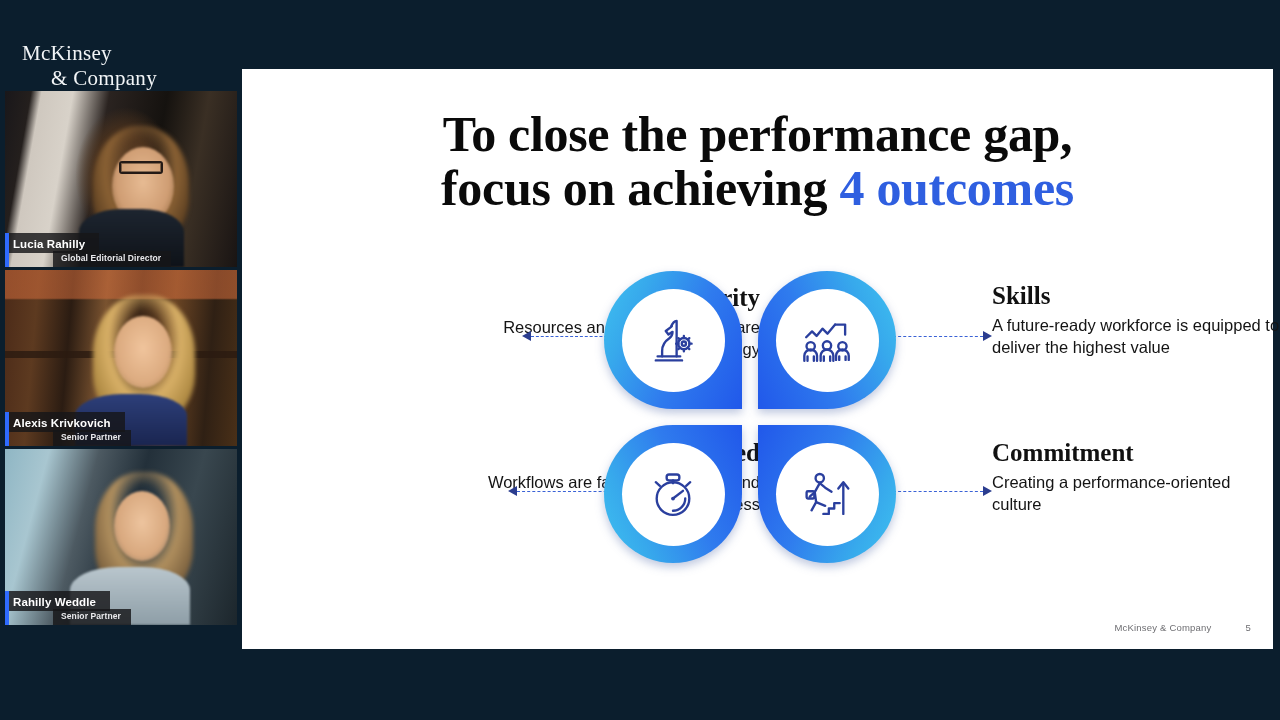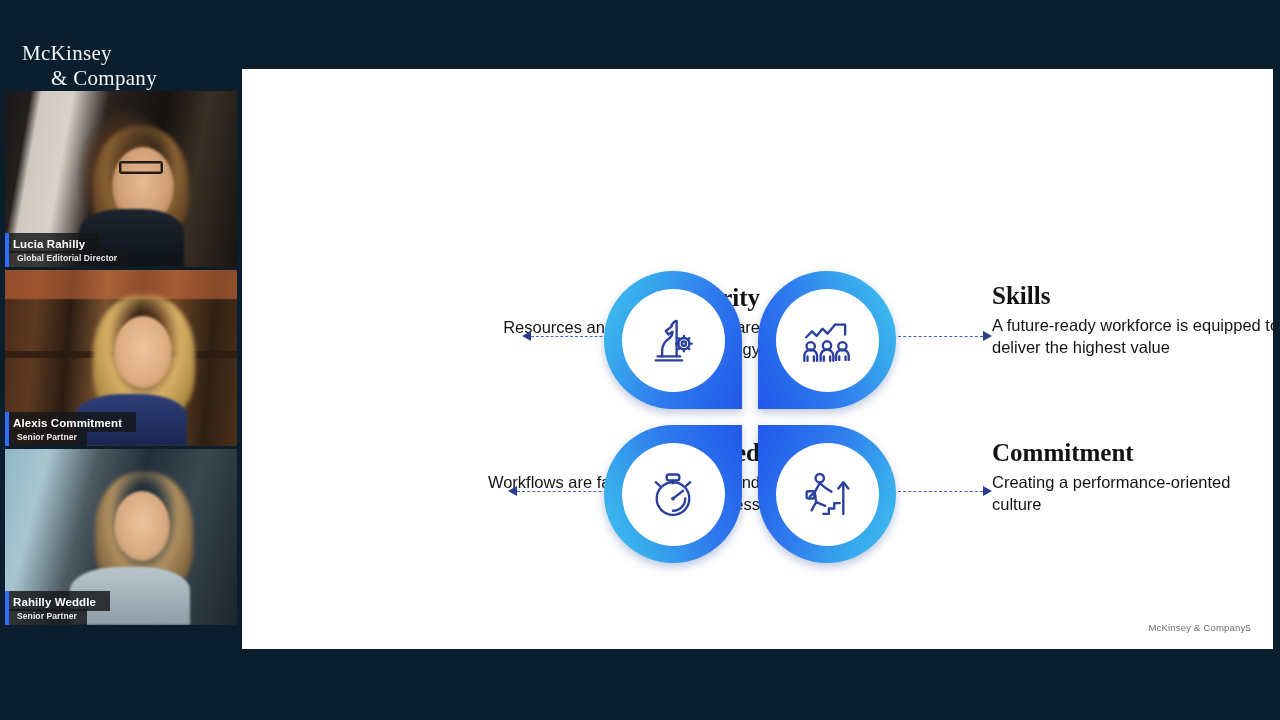--- a/index.html
+++ b/index.html
@@ -35,21 +35,21 @@
     position: absolute; left: 0; bottom: 14px;
     display: flex; align-items: stretch;
   }
   .accent { width: 4px; background: #2f6bff; }
   .namebox {
     background: rgba(22,22,24,.82);
     padding: 4px 14px 2px 4px;
   }
   .nm { color: #fff; font-size: 11.5px; font-weight: bold; line-height: 14px; letter-spacing:.1px;}
   .rolewrap { position:absolute; left:0; bottom:0; display:flex; align-items:stretch; }
-  .rolebox { background: rgba(22,22,24,.82); padding: 2px 10px 3px 8px; }
+  .rolebox { background: rgba(22,22,24,.82); padding: 2px 10px 3px 8px; margin-left: 44px; }
   .rl { color: #e9e9ec; font-size: 8.5px; font-weight: bold; line-height: 11px; letter-spacing:.1px;}
 
   
   .t1-bg {
     background:
       radial-gradient(ellipse 70px 95px at 52% 48%, #6b4a2c 0%, #4e341e 42%, rgba(30,22,16,0) 72%),
       linear-gradient(100deg,#19171a 0%,#241f1d 10%, #cfc8bf 14%, #d8d2c9 26%, #2a2320 40%, #15120f 62%, #3a2f24 78%, #191413 100%);
   }
   .t1-face {
     position:absolute; left:46%; top:32%; width:62px; height:78px; border-radius:50%;
@@ -180,21 +180,21 @@
   #p-br { left: 154px; top: 154px; }
 
   #p-tl .ring { border-radius: 50% 50% 0 50%; background: linear-gradient(115deg,#3fc2f0 0%, #37a9ec 24%, #2f7bee 58%, #2158ea 100%); }
   #p-tr .ring { border-radius: 50% 50% 50% 0; background: linear-gradient(245deg,#3fc2f0 0%, #37a9ec 24%, #2f7bee 58%, #2158ea 100%); }
   #p-bl .ring { border-radius: 50% 0 50% 50%; background: linear-gradient(65deg,#3fc2f0 0%, #37a9ec 24%, #2f7bee 58%, #2158ea 100%); }
   #p-br .ring { border-radius: 0 50% 50% 50%; background: linear-gradient(295deg,#3fc2f0 0%, #37a9ec 24%, #2f7bee 58%, #2158ea 100%); }
 
   
   .footer {
     position: absolute; right: 22px; bottom: 16px;
-    display: flex; align-items: center; 
+    display: flex; align-items: center; gap: 34px;
     font-size: 9.5px; color: #6e6e72; letter-spacing: .2px;
   }
 </style>
 </head>
 <body>
 
 <div id="stage">
 
   <div class="brand">
     <span>McKinsey</span>
@@ -227,21 +227,21 @@
     <div class="tile">
       <div class="bg t2-bg">
         <div class="t2-shelf" style="top:46%"></div>
         <div class="t2-hair"></div>
         <div class="t2-face"></div>
         <div class="t2-body"></div>
       </div>
       <div class="namebar">
         <div class="accent"></div>
         <div class="namebox">
-            <div class="nm">Alexis Commitment</div>
+            <div class="nm">Alexis Krivkovich</div>
           </div>
       </div>
       <div class="rolewrap">
         <div class="accent"></div>
         <div class="rolebox">
             <div class="rl">Senior Partner</div>
           </div>
       </div>
     </div>
 
@@ -262,20 +262,24 @@
         <div class="rolebox">
             <div class="rl">Senior Partner</div>
           </div>
       </div>
     </div>
 
   </div>
 
   <div class="slide">
 
+    <div class="title">
+      <span>To close the performance gap,</span><br>
+      <span>focus on achieving </span><span class="hl">4 outcomes</span>
+    </div>
 
     <div class="block left-block" id="clarity">
       <div class="bh">Clarity</div>
       <div class="bp">Resources and accountabilities are aligned to strategy</div>
     </div>
 
     <div class="block right-block" id="skills">
       <div class="bh">Skills</div>
       <div class="bp">A future-ready workforce is equipped to deliver the highest value</div>
     </div>

